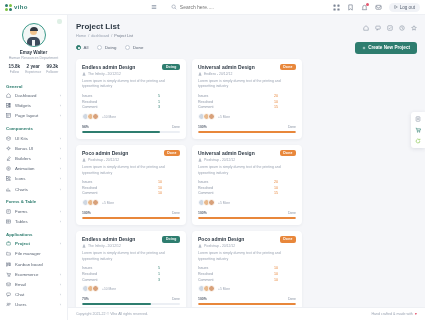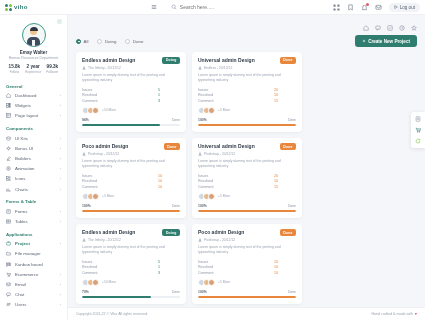--- a/index.html
+++ b/index.html
@@ -433,20 +433,30 @@
             </svg>
           </span>
           <span class="ni-lb">Users</span>
           <span class="ni-ar">›</span>
         </div>
       </div>
   </div>
 
   <div class="main">
     <div class="pagehead">
+      <div>
+        <div class="page-title">Project List</div>
+        <div class="crumbs">
+          <span>Home</span>
+            <span>/</span>
+          <span>dashboard</span>
+            <span>/</span>
+          <span class="cur">Project List</span>
+        </div>
+      </div>
       <div class="head-icons">
         <span class="hi">
             <svg width="6" height="6" viewBox="0 0 16 16" fill="none" stroke="#8b95a5" stroke-width="1.6">
               <path d="M2 7l6-5 6 5v7H2z"></path>
             </svg>
           </span>
         <span class="hi">
             <svg width="6" height="6" viewBox="0 0 16 16" fill="none" stroke="#8b95a5" stroke-width="1.6">
               <rect x="2" y="3" width="12" height="8" rx="2"></rect>
               <path d="M6 11l-1 3 4-3"></path>

